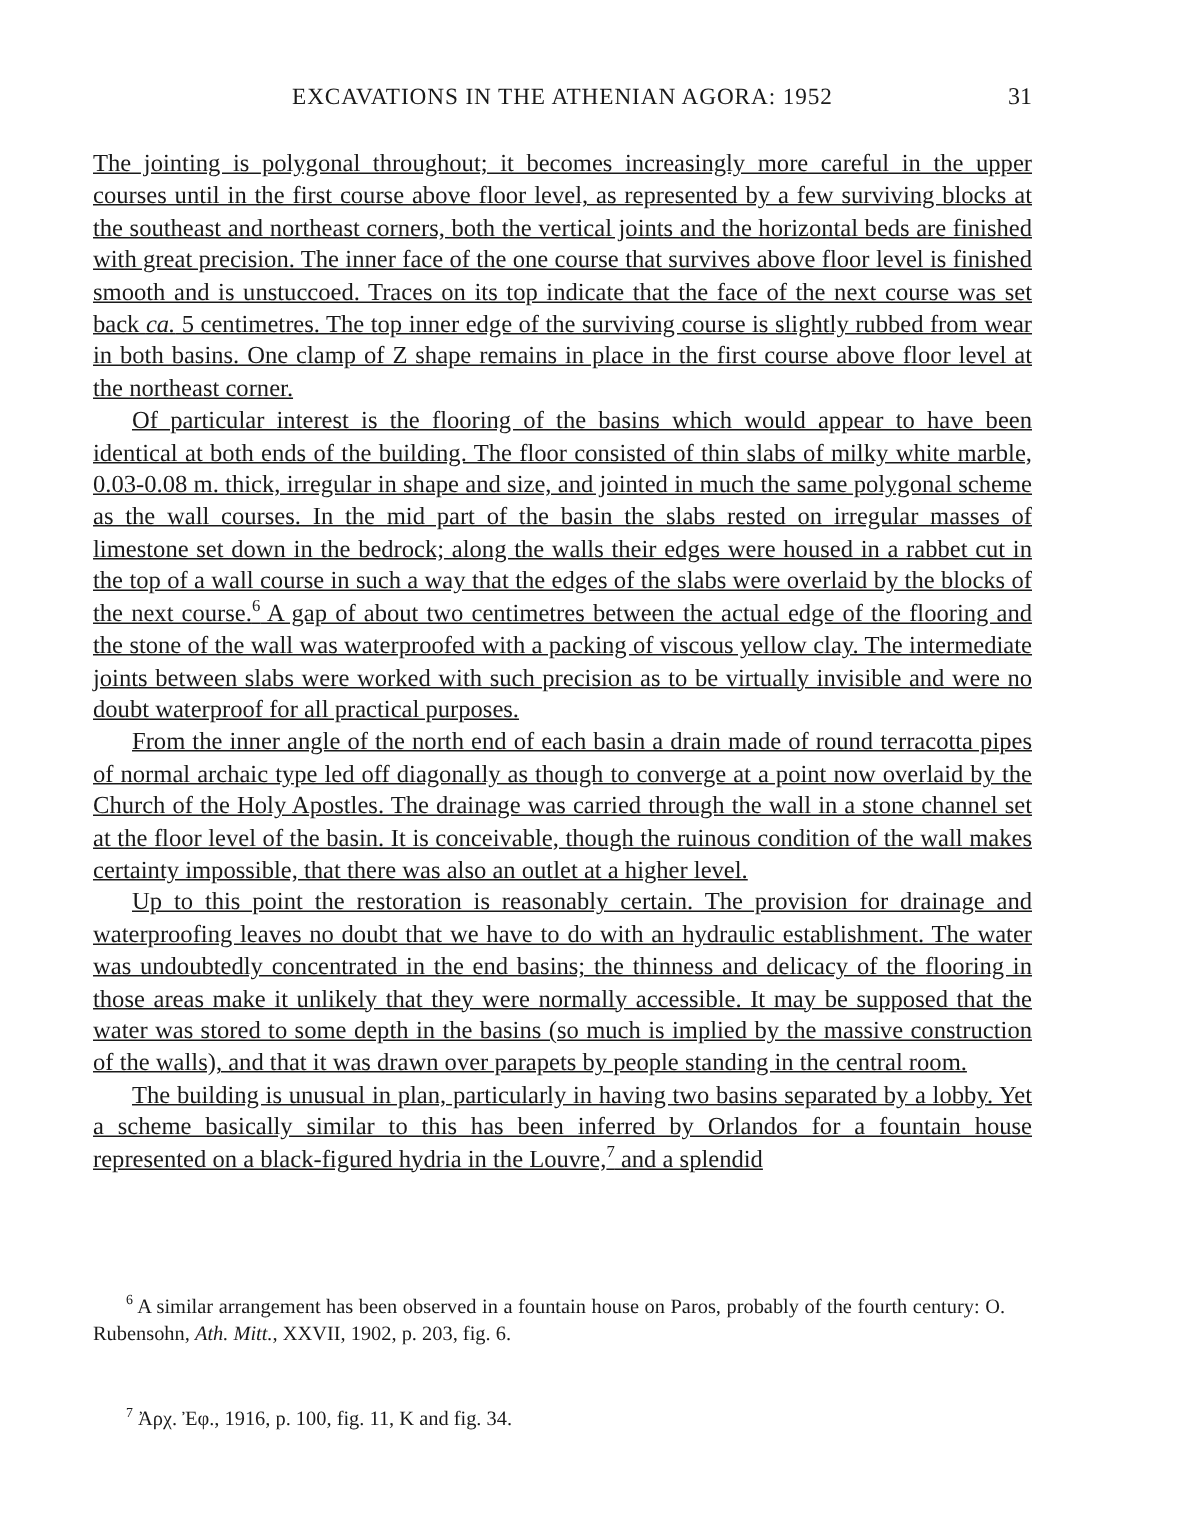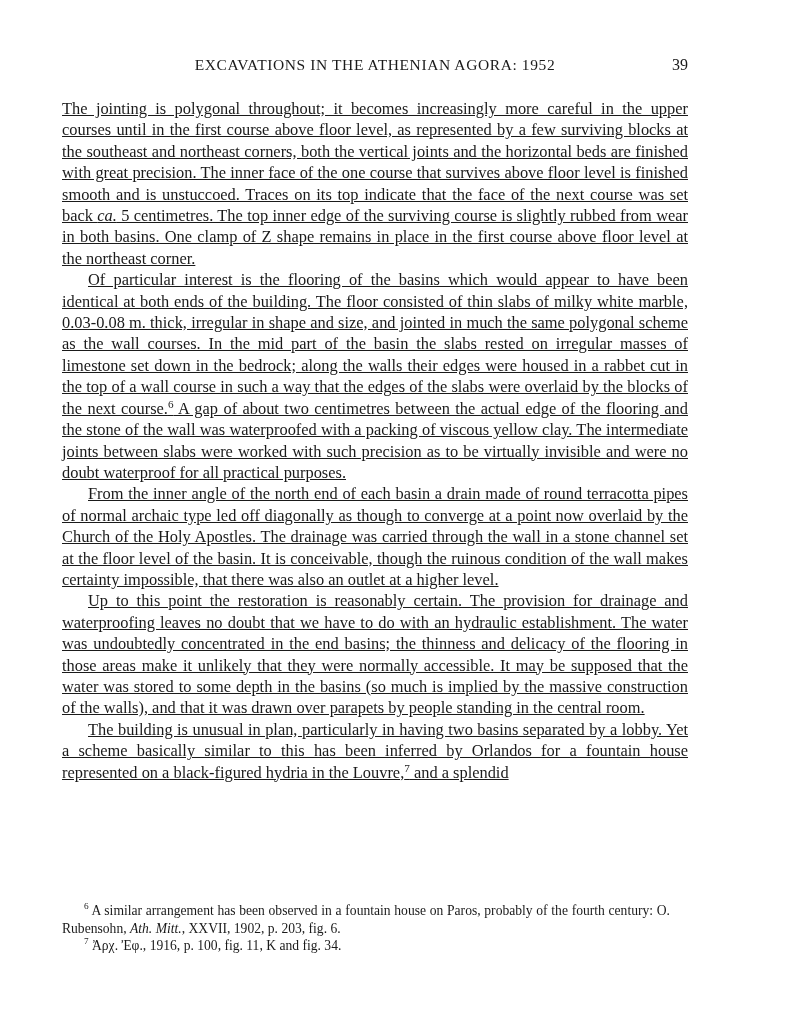--- a/index.html
+++ b/index.html
@@ -60,36 +60,37 @@
     bottom: 70px;
   }
   .footnotes p {
     margin: 0;
     font-size: 13.6px;
     line-height: 1.27;
     text-align: justify;
   }
   .footnotes p.fn {
     text-indent: 22px;
+    margin-top: 40px;
   }
   sup {
     font-size: 0.68em;
     vertical-align: super;
     line-height: 0;
   }
   .it { font-style: italic; }
 </style>
 </head>
 <body>
 
 <div class="page">
 
   <div class="running-head">
     <div class="running-head-title">Excavations in the Athenian Agora: 1952</div>
-    <div class="page-number">39</div>
+    <div class="page-number">31</div>
   </div>
 
   <div class="body-text">
     <p id="p1">The jointing is polygonal throughout; it becomes increasingly more careful in the upper courses until in the first course above floor level, as represented by a few surviving blocks at the southeast and northeast corners, both the vertical joints and the horizontal beds are finished with great precision. The inner face of the one course that survives above floor level is finished smooth and is unstuccoed. Traces on its top indicate that the face of the next course was set back <span class="it">ca.</span> 5 centimetres. The top inner edge of the surviving course is slightly rubbed from wear in both basins. One clamp of Z shape remains in place in the first course above floor level at the northeast corner.</p>
     <p class="indent" id="p2">Of particular interest is the flooring of the basins which would appear to have been identical at both ends of the building. The floor consisted of thin slabs of milky white marble, 0.03-0.08 m. thick, irregular in shape and size, and jointed in much the same polygonal scheme as the wall courses. In the mid part of the basin the slabs rested on irregular masses of limestone set down in the bedrock; along the walls their edges were housed in a rabbet cut in the top of a wall course in such a way that the edges of the slabs were overlaid by the blocks of the next course.<sup>6</sup> A gap of about two centimetres between the actual edge of the flooring and the stone of the wall was waterproofed with a packing of viscous yellow clay. The intermediate joints between slabs were worked with such precision as to be virtually invisible and were no doubt waterproof for all practical purposes.</p>
     <p class="indent" id="p3">From the inner angle of the north end of each basin a drain made of round terracotta pipes of normal archaic type led off diagonally as though to converge at a point now overlaid by the Church of the Holy Apostles. The drainage was carried through the wall in a stone channel set at the floor level of the basin. It is conceivable, though the ruinous condition of the wall makes certainty impossible, that there was also an outlet at a higher level.</p>
     <p class="indent" id="p4">Up to this point the restoration is reasonably certain. The provision for drainage and waterproofing leaves no doubt that we have to do with an hydraulic establishment. The water was undoubtedly concentrated in the end basins; the thinness and delicacy of the flooring in those areas make it unlikely that they were normally accessible. It may be supposed that the water was stored to some depth in the basins (so much is implied by the massive construction of the walls), and that it was drawn over parapets by people standing in the central room.</p>
     <p class="indent" id="p5">The building is unusual in plan, particularly in having two basins separated by a lobby. Yet a scheme basically similar to this has been inferred by Orlandos for a fountain house represented on a black-figured hydria in the Louvre,<sup>7</sup> and a splendid</p>
   </div>
 

